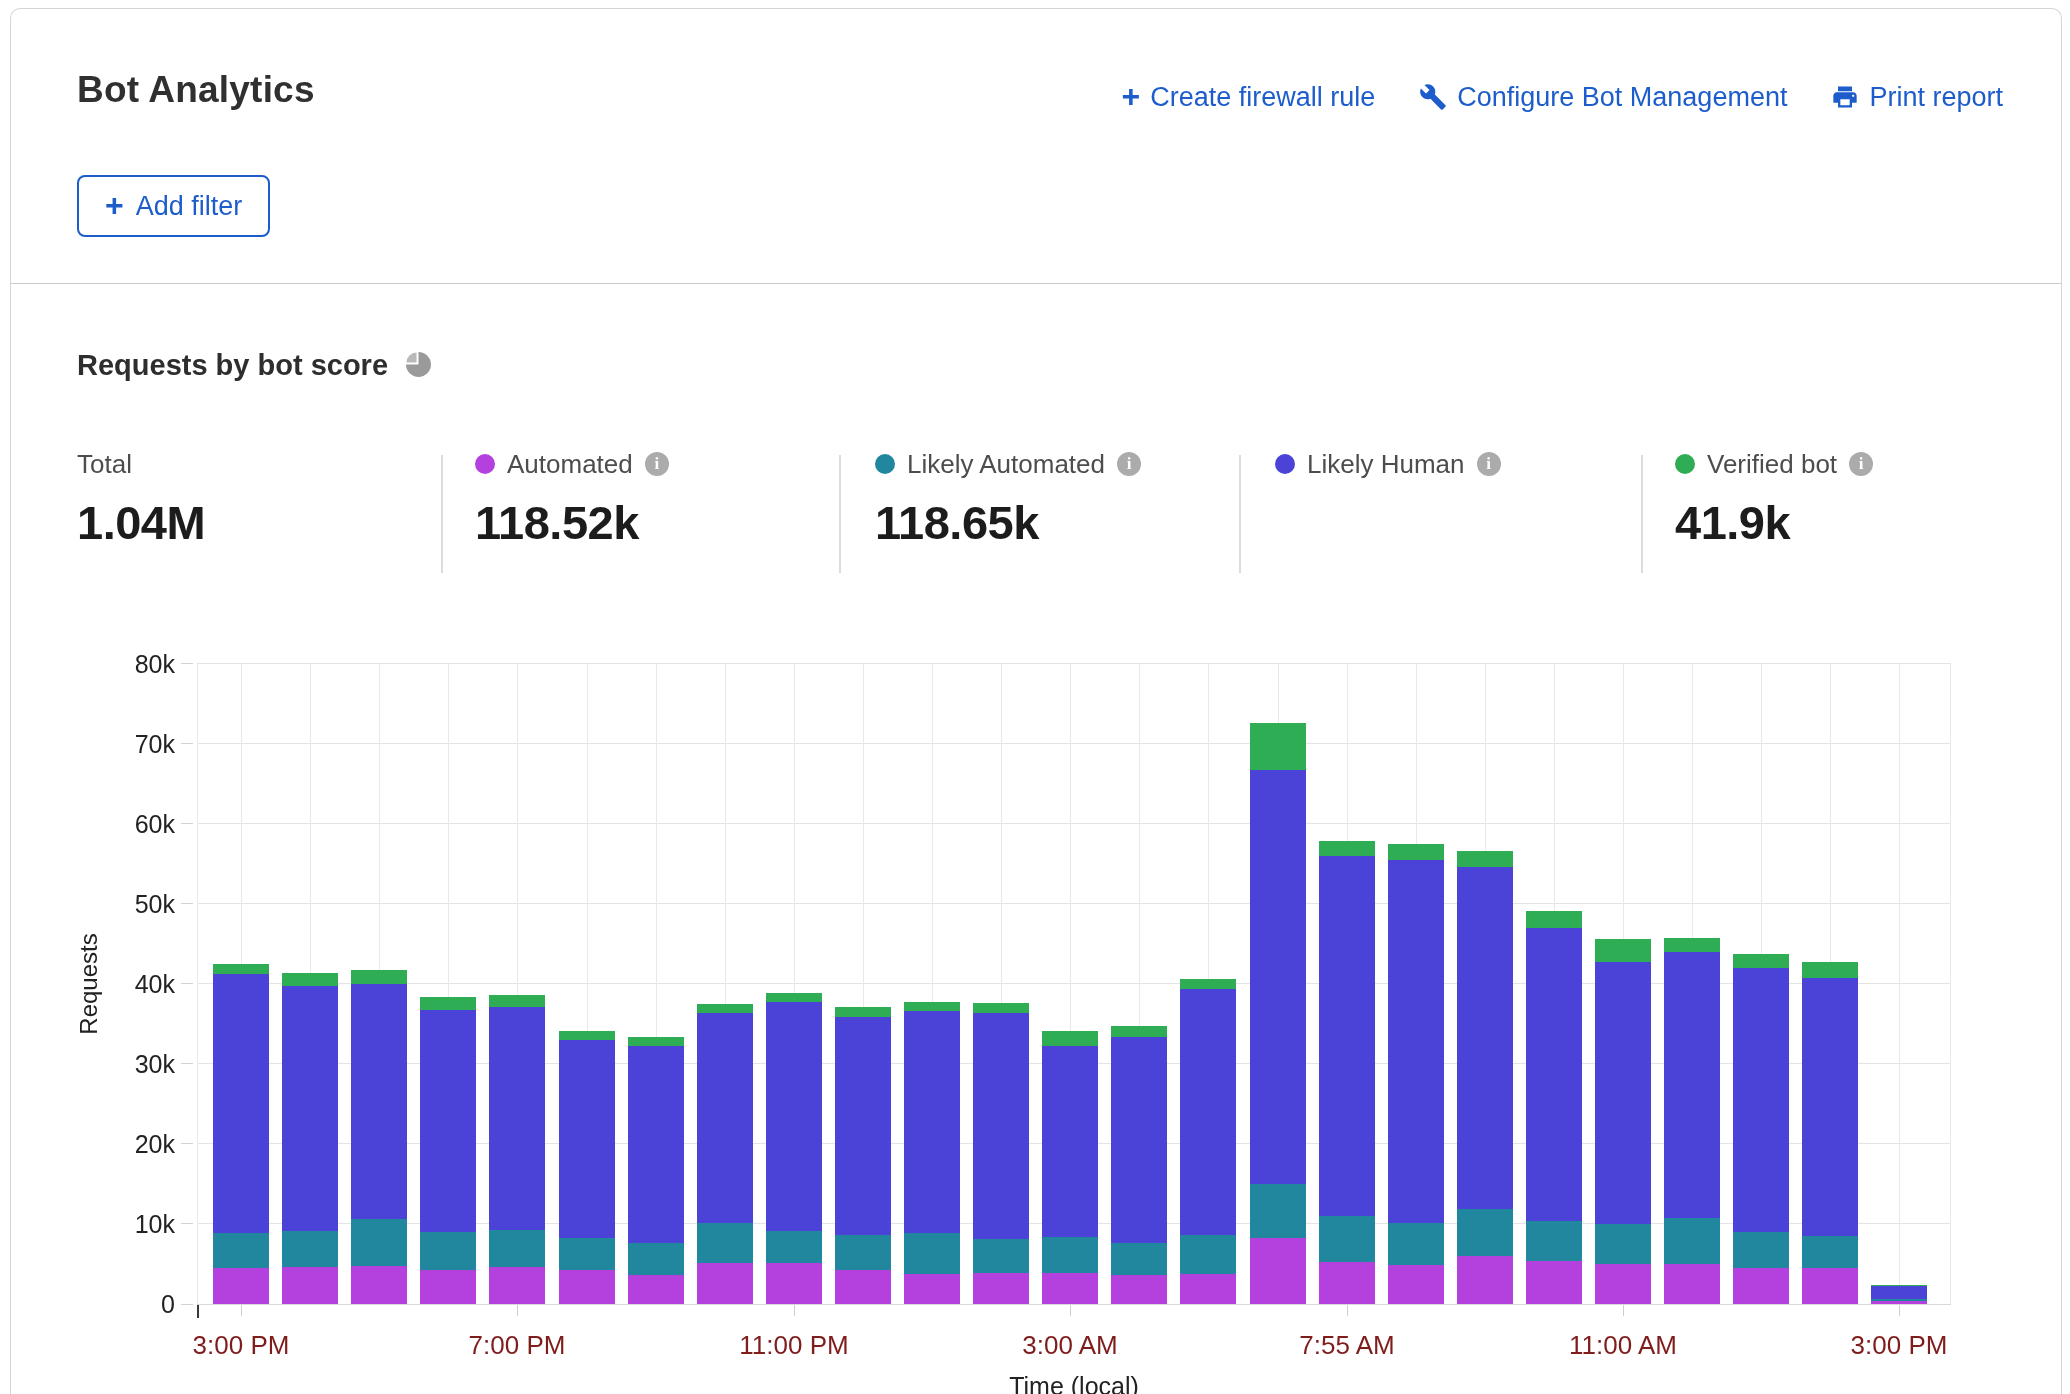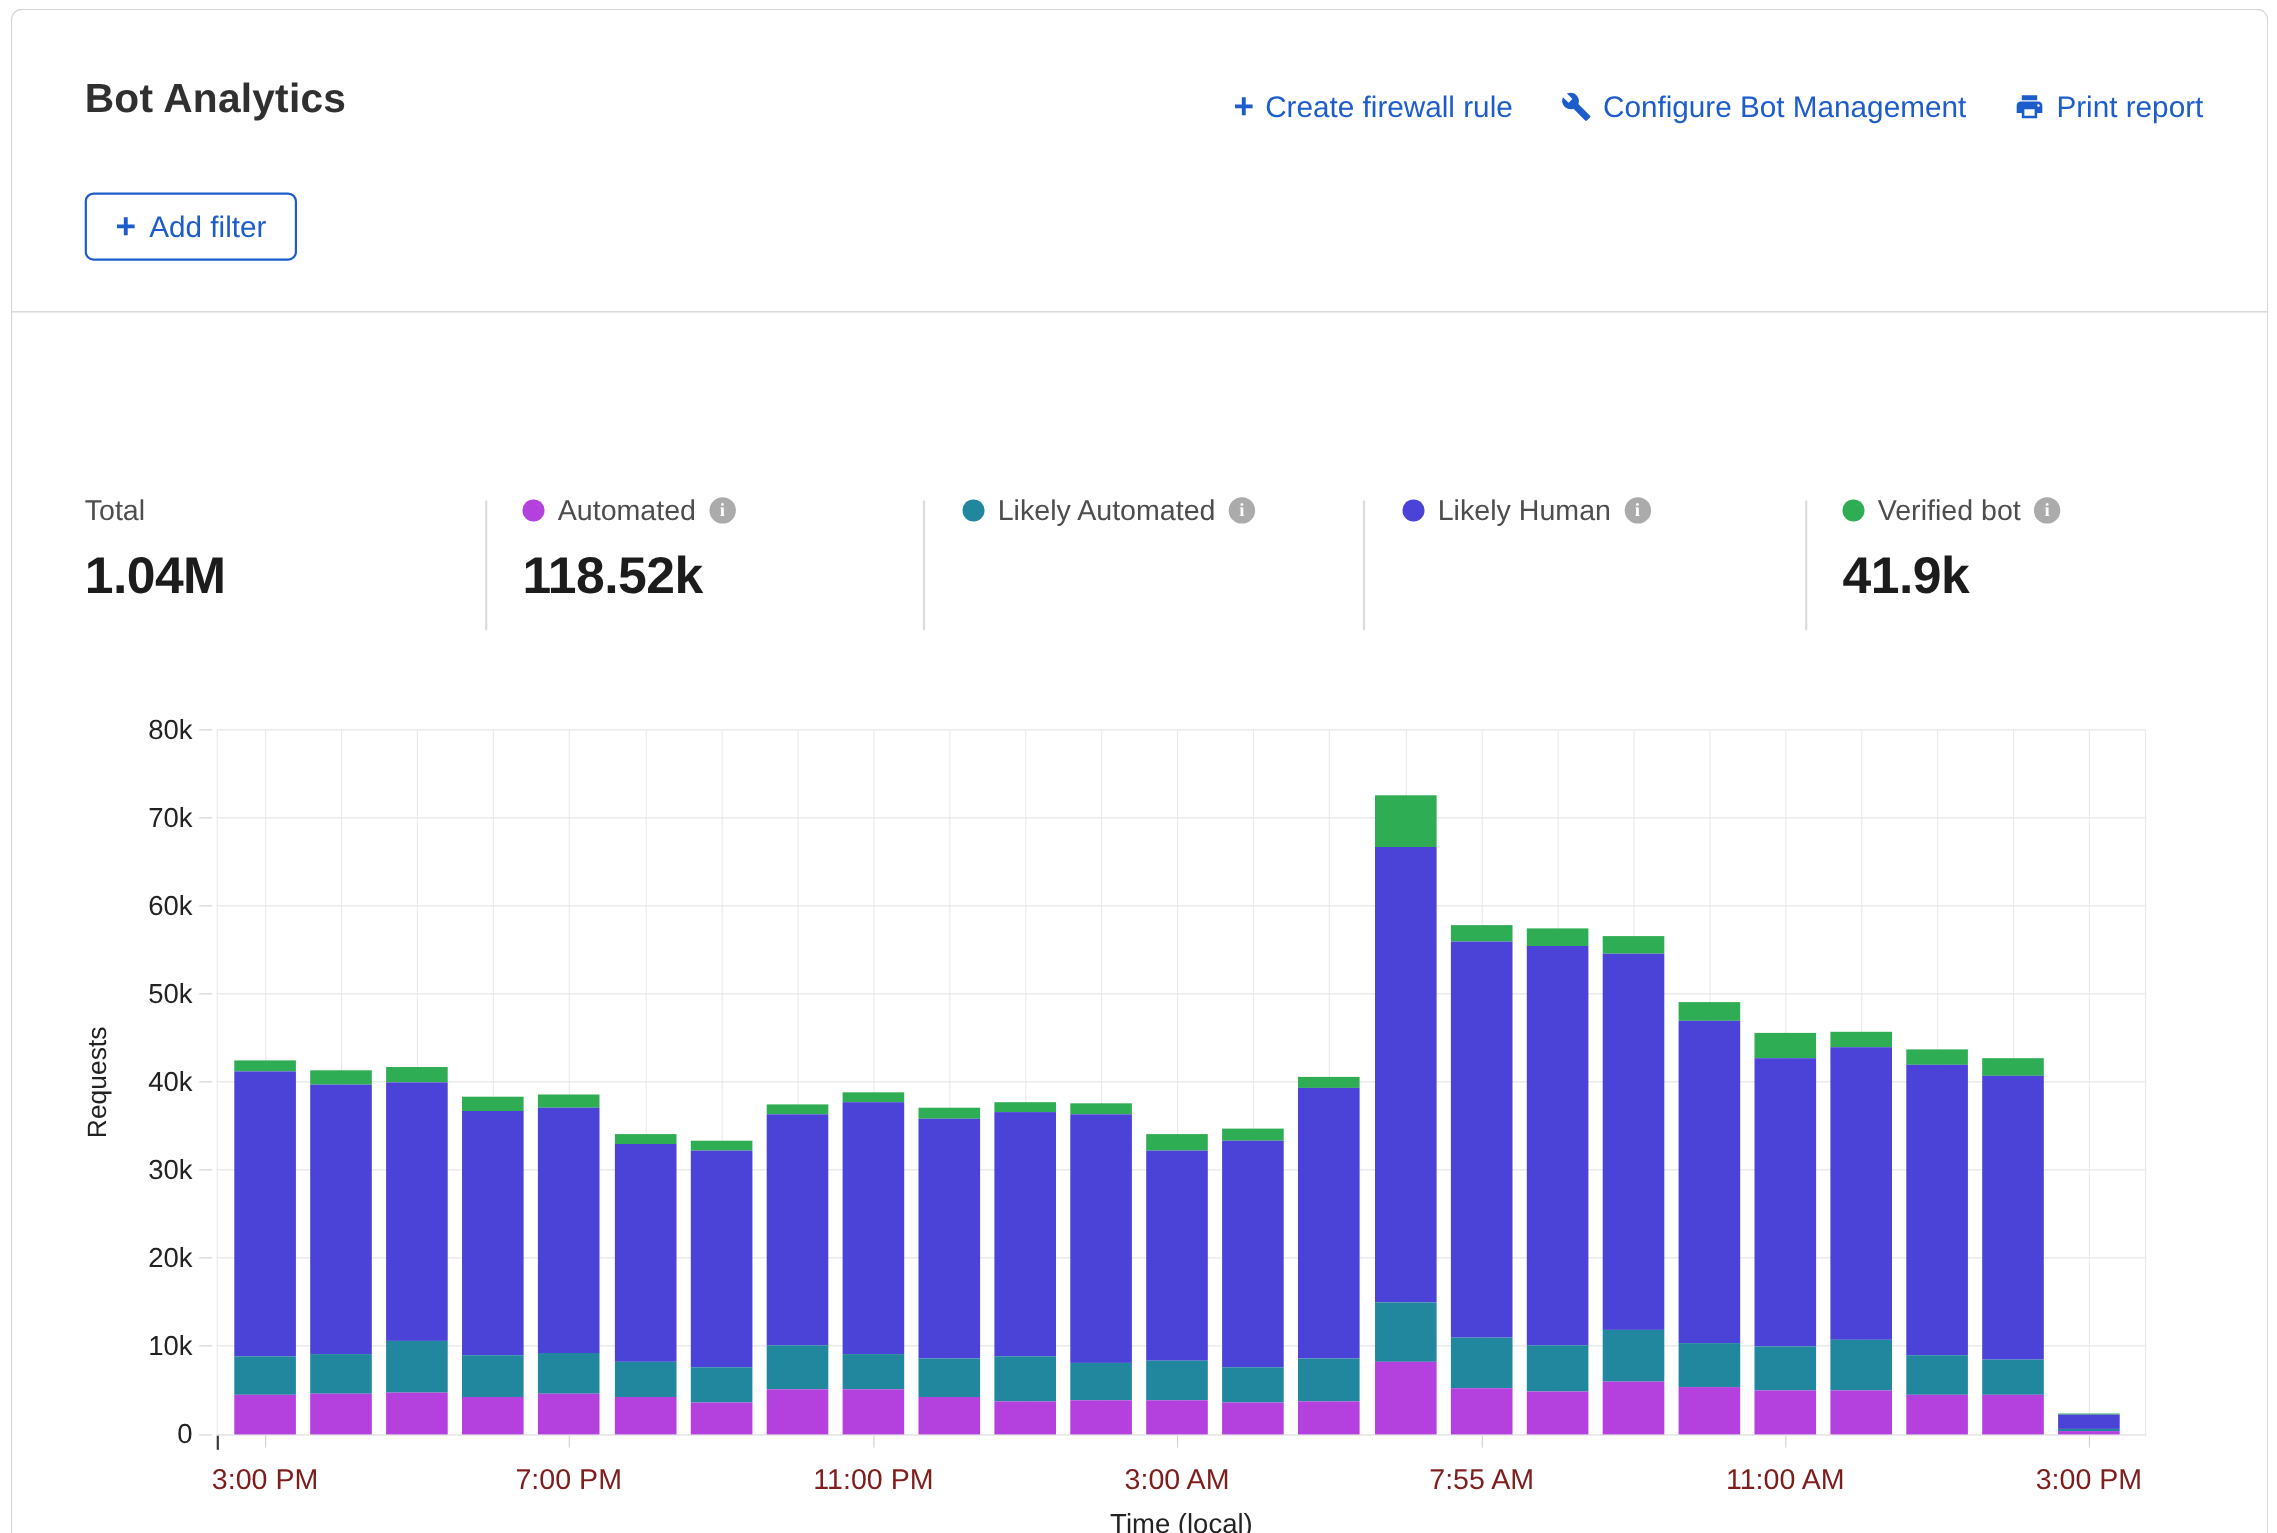--- a/index.html
+++ b/index.html
@@ -71,20 +71,27 @@
       </div>
     </div>
 
     <button class="add-filter-btn">
       <span class="plus-glyph">+</span>
       <span>Add filter</span>
     </button>
 
   </div>
 
+  <div class="section-head">
+    <span class="section-title">Requests by bot score</span>
+    <span><svg width="28" height="28" viewBox="0 0 28 28">
+          <path d="M14.5 14.5 L14.5 2 A12.5 12.5 0 1 1 2 14.5 Z" fill="#9a9a9a"></path>
+          <path d="M12.5 12.5 L12.5 2.5 A10 10 0 0 0 2.5 12.5 Z" fill="#b9b9b9"></path>
+        </svg></span>
+  </div>
 
   <div class="stats">
     <div class="stat-col" style="left:66px">
       <div class="stat-label-row">
           <span>Total</span>
         </div>
       <div class="stat-value">1.04M</div>
     </div>
     <div id="stat-cols">
   <div class="stat-col" style="left: 464px;">
@@ -95,20 +102,21 @@
     </div>
     <div class="stat-value">118.52k</div>
   </div>
 <div class="stat-divider" style="left: 430px;"></div>
   <div class="stat-col" style="left: 864px;">
     <div class="stat-label-row">
       <span class="legend-dot" style="background: rgb(32, 135, 158);"></span>
       <span class="stat-label">Likely Automated</span>
       <span class="info-icon">i</span>
     </div>
+    <div class="stat-value">118.65k</div>
   </div>
 <div class="stat-divider" style="left: 828px;"></div>
   <div class="stat-col" style="left: 1264px;">
     <div class="stat-label-row">
       <span class="legend-dot" style="background: rgb(75, 66, 216);"></span>
       <span class="stat-label">Likely Human</span>
       <span class="info-icon">i</span>
     </div>
   </div>
 <div class="stat-divider" style="left: 1228px;"></div>

